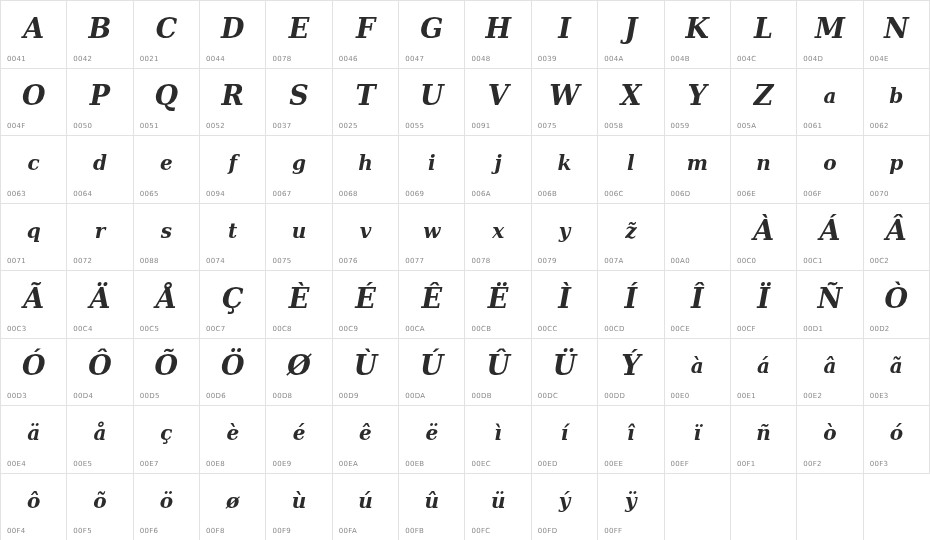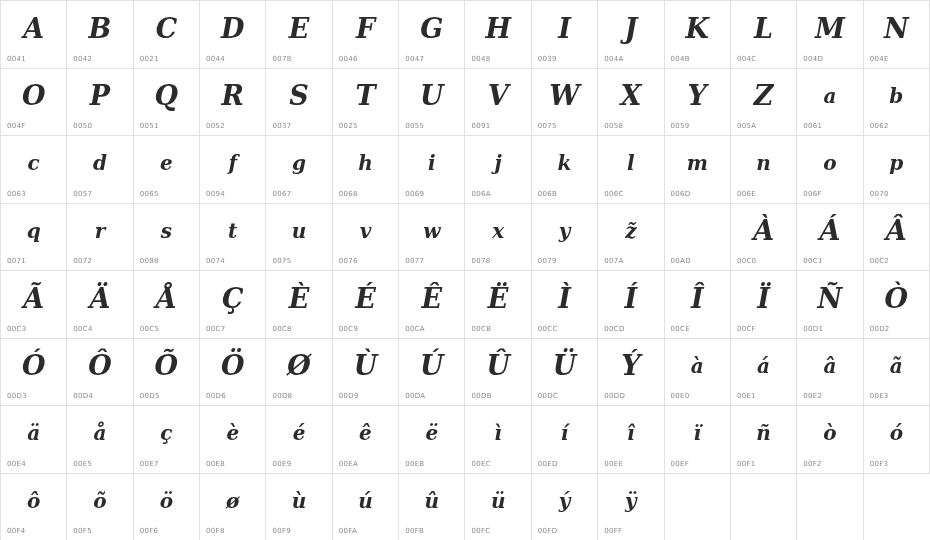--- a/index.html
+++ b/index.html
@@ -176,21 +176,21 @@
     <div class="cell">
       <div class="glyph lower">b</div>
       <div class="code">0062</div>
     </div>
     <div class="cell">
       <div class="glyph lower">c</div>
       <div class="code">0063</div>
     </div>
     <div class="cell">
       <div class="glyph lower">d</div>
-      <div class="code">0057</div>
+      <div class="code">0064</div>
     </div>
     <div class="cell">
       <div class="glyph lower">e</div>
       <div class="code">0065</div>
     </div>
     <div class="cell">
       <div class="glyph lower">f</div>
       <div class="code">0094</div>
     </div>
     <div class="cell">
@@ -268,21 +268,21 @@
     <div class="cell">
       <div class="glyph lower">y</div>
       <div class="code">0079</div>
     </div>
     <div class="cell">
       <div class="glyph lower">z̃</div>
       <div class="code">007A</div>
     </div>
     <div class="cell">
       <div class="glyph blank"></div>
-      <div class="code">00AD</div>
+      <div class="code">00A0</div>
     </div>
     <div class="cell">
       <div class="glyph upper">À</div>
       <div class="code">00C0</div>
     </div>
     <div class="cell">
       <div class="glyph upper">Á</div>
       <div class="code">00C1</div>
     </div>
     <div class="cell">

